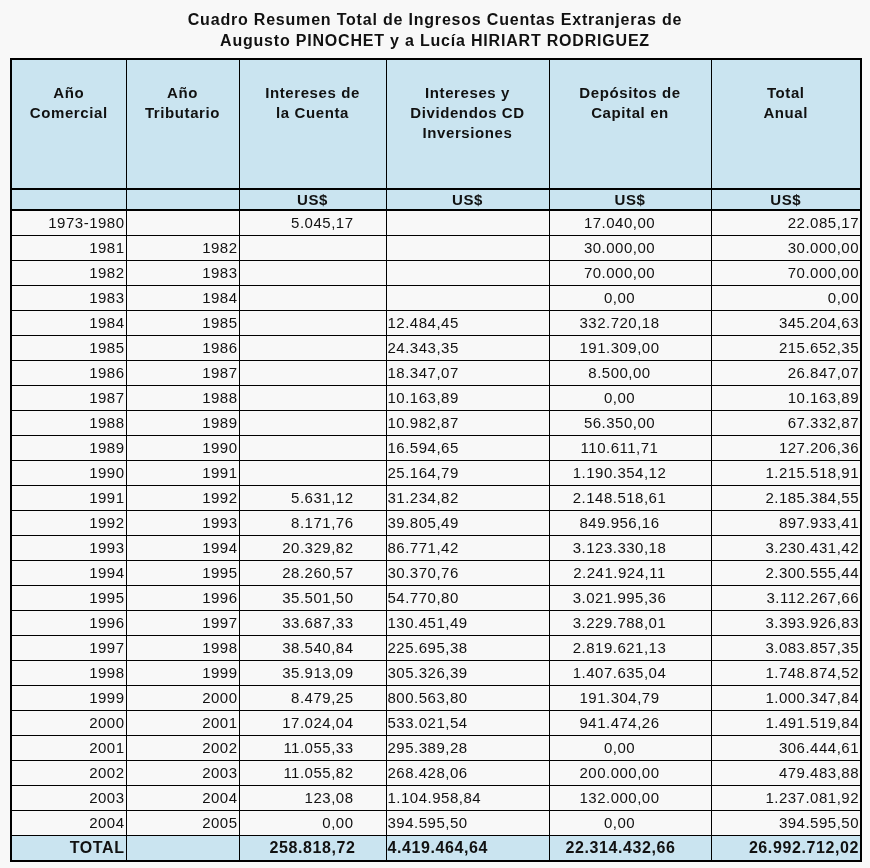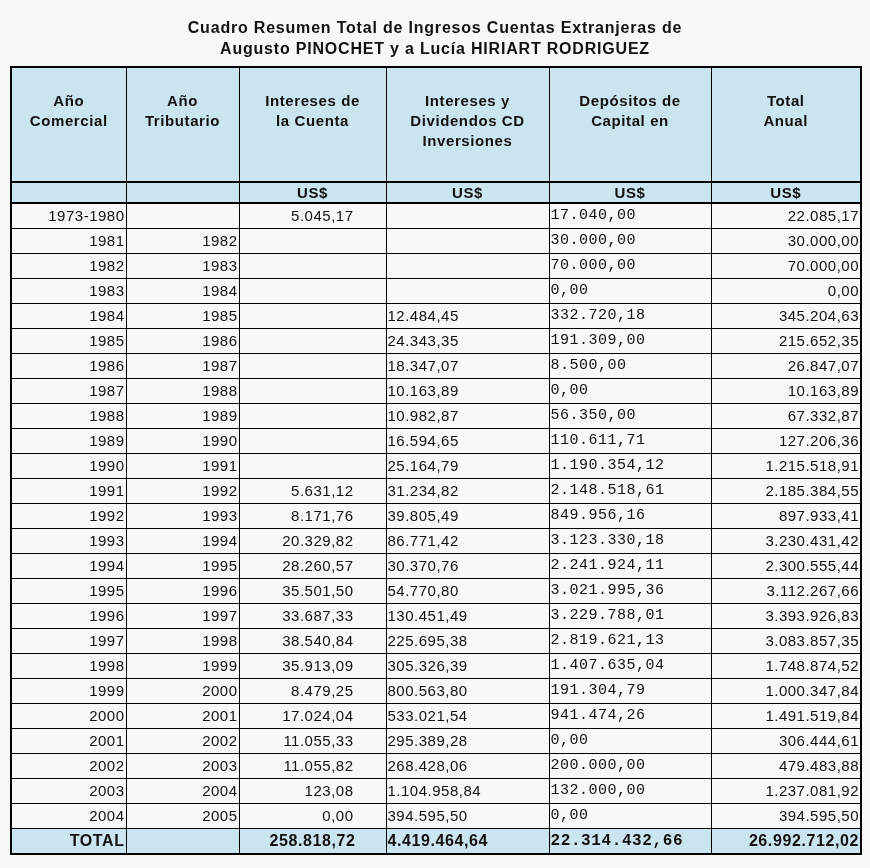--- a/index.html
+++ b/index.html
@@ -16,21 +16,21 @@
     color: var(--text-color);
   }
   .page {
     width: 870px;
     height: 868px;
     overflow: hidden;
     position: relative;
     background: var(--page-bg);
   }
   .doc-title {
-    padding-top: 17px;
+    padding-top: 9px;
     text-align: center;
     font-weight: bold;
     font-size: 16px;
     line-height: 21px;
     letter-spacing: 0.8px;
   }
   table.summary {
     border-collapse: collapse;
     table-layout: fixed;
     width: 850px;
@@ -44,21 +44,21 @@
     white-space: nowrap;
   }
   thead th.colhead {
     background: var(--header-bg);
     font-weight: bold;
     font-size: 15px;
     line-height: 20px;
     letter-spacing: 0.6px;
     vertical-align: top;
     padding-top: 23px;
-    height: 115px;
+    height: 130px;
     text-align: center;
     white-space: pre-line;
     border-bottom: 2px solid var(--border-color);
   }
   tr.unit-row td {
     background: var(--header-bg);
     font-weight: bold;
     font-size: 15px;
     text-align: center;
     height: 16px;
@@ -66,21 +66,21 @@
     border-bottom: 2px solid var(--border-color);
   }
   tbody td {
     height: 25px;
     font-size: 15px;
     letter-spacing: 0.5px;
   }
   td.c0, td.c1 { text-align: right; }
   td.c2 { text-align: right; padding-right: 32px; }
   td.c3 { padding-right: 14px; }
-  td.c4 { text-align: left; padding-right: 22px; font-family: Liberation Mono, monospace; }
+  td.c4 { text-align: center; padding-right: 22px; }
   td.c5 { text-align: right; }
   tr.total-row td {
     background: var(--header-bg);
     font-weight: bold;
     height: 26px;
     letter-spacing: 0.6px;
   }
   tr.total-row td.c2 { padding-right: 30px; margin-top: 32px; }
   tr.total-row td.c3 { padding-right: 8px; margin-top: 24px; }
   tr.total-row td.c4 { padding-right: 20px; }

